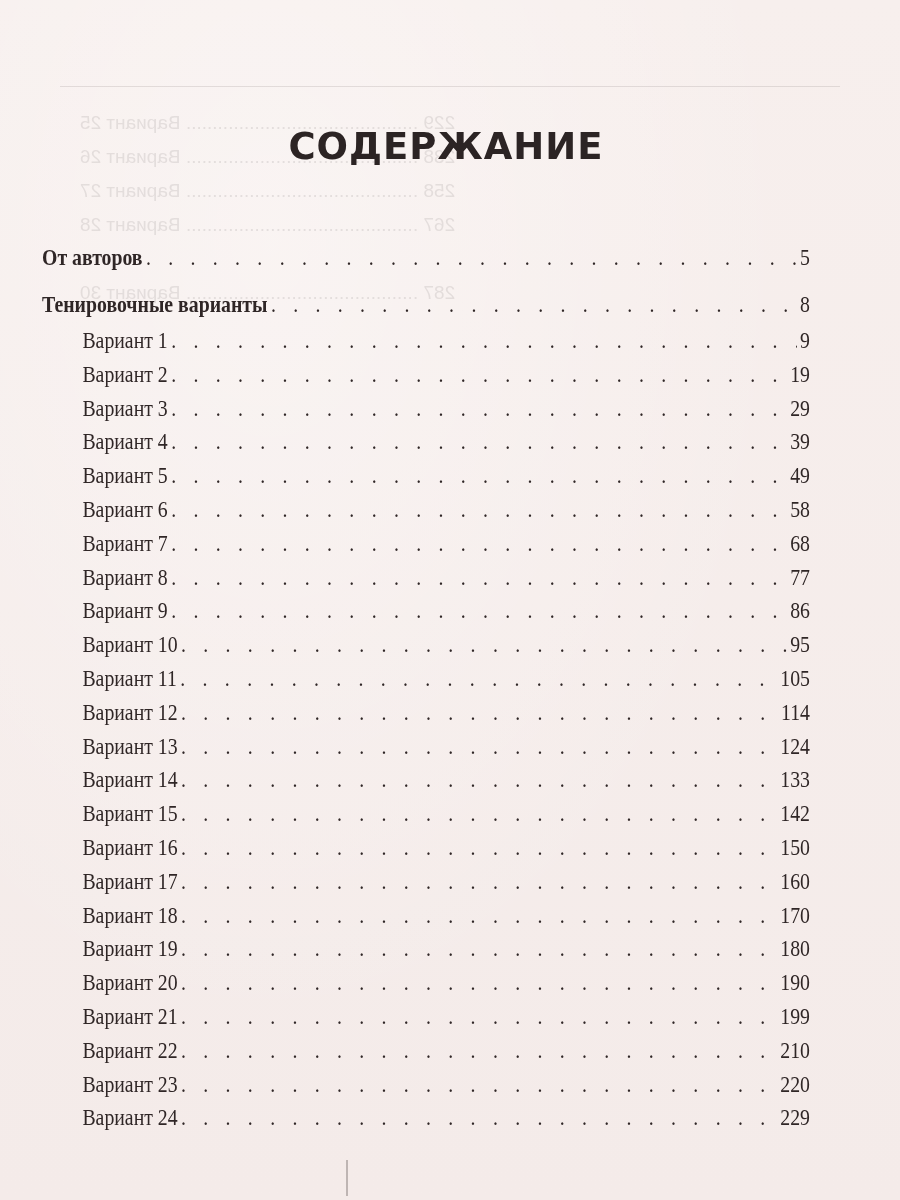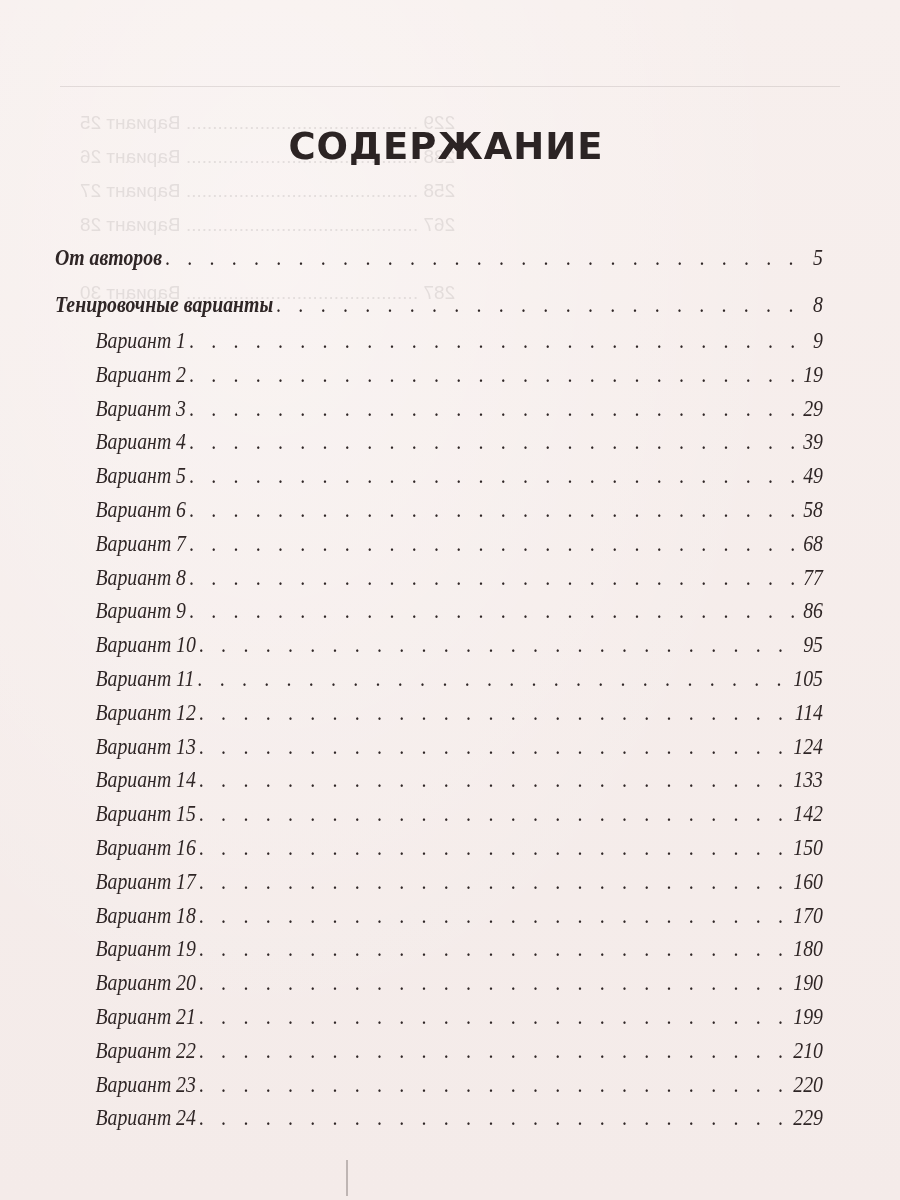--- a/index.html
+++ b/index.html
@@ -44,23 +44,22 @@
       text-align: center;
       font-family: "DejaVu Sans", "Liberation Sans", sans-serif;
       font-weight: bold;
       font-size: 37px;
       letter-spacing: 1px;
       color: #2c2424;
     }
     .toc {
       position: absolute;
       top: 238px;
-      left: 55px;
+      left: 42px;
       width: 768px;
-      font-style: italic;
     }
     .row {
       display: flex;
       align-items: baseline;
       height: 33.8px;
       font-size: 23px;
       line-height: 33.8px;
       transform: scaleX(0.86);
       transform-origin: left center;
       width: 893px;

